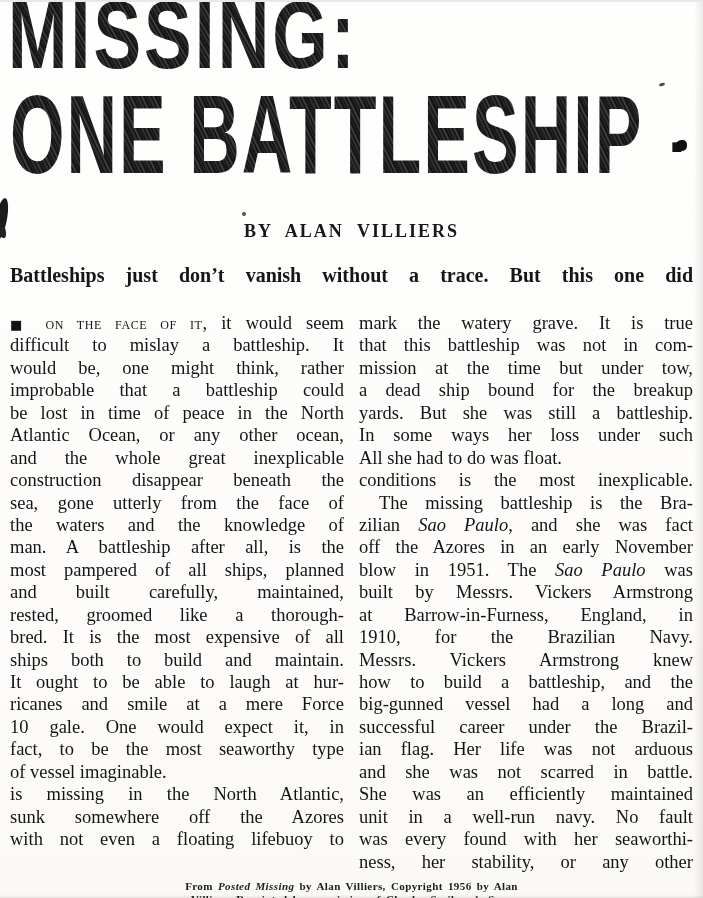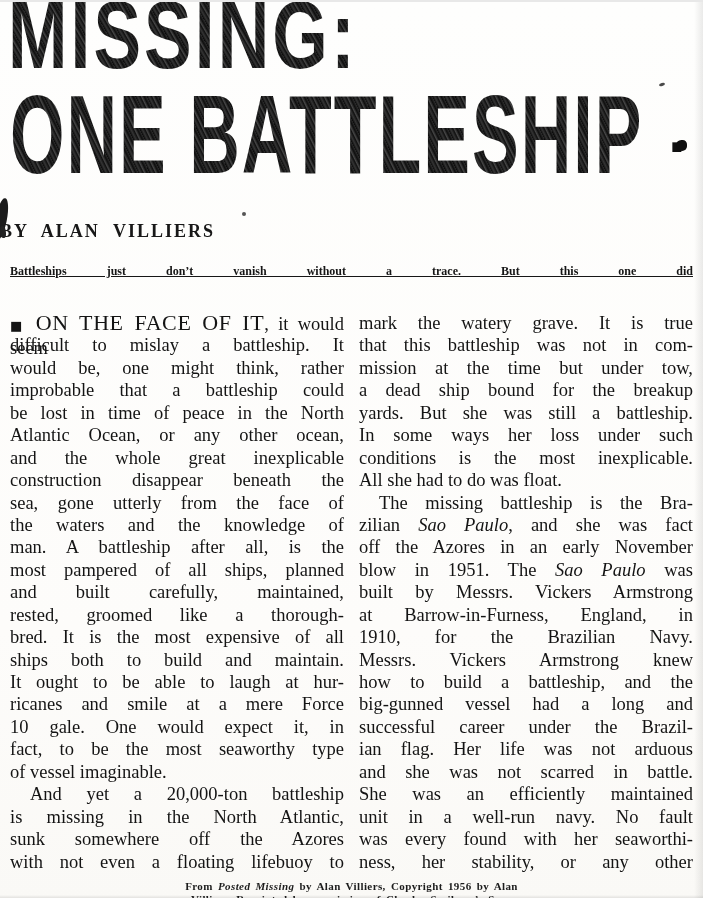--- a/index.html
+++ b/index.html
@@ -39,50 +39,49 @@
     }
   }
   .title-period {
     position: absolute; left: 668px; top: 96px;
     font: 700 64px/1 "Liberation Sans", sans-serif; color: #101010;
   }
 
   
   .byline {
     position: absolute; top: 219px; left: 0; width: 703px;
-    text-align: left;
+    text-align: center;
     font-weight: 700; font-size: 18px;
     letter-spacing: 2px; word-spacing: 7px;
     color: #181818;
   }
   .deck {
     position: absolute; top: 262px; left: 10px; width: 683px;
-    font-weight: 700; font-size: 12px;
+    font-weight: 700; font-size: 20px;
     text-align: justify; text-align-last: justify;
     color: #161616;
-    text-decoration: underline;
   }
 
   
   .cols {
     position: absolute; top: 310px; left: 10px; width: 683px;
     display: flex; gap: 15px;
   }
   .col { flex: 1 1 0; min-width: 0; }
   .line {
     height: 22.45px; line-height: 22.45px;
     font-size: 18.5px;
     text-align: justify; text-align-last: justify;
     white-space: normal;
     overflow: visible;
   }
   .line.end { text-align-last: left; }
   .line.indent { text-indent: 20px; }
   .sq { font-family: "DejaVu Sans", sans-serif; font-size: 13px; }
-  .sc { font-size: 22px; letter-spacing: 0.6px; }
+  .sc { font-size: 12px; letter-spacing: 0.6px; }
   .it { font-style: italic; }
 
   
   .footer {
     position: absolute; top: 878px; left: 0; width: 703px;
     text-align: center;
   }
   .footer .line {
     height: 13px; line-height: 13px;
     font-size: 11px; font-weight: 700;
@@ -156,34 +155,33 @@
         <div class="line">most pampered of all ships, planned</div>
         <div class="line">and built carefully, maintained,</div>
         <div class="line">rested, groomed like a thorough-</div>
         <div class="line">bred. It is the most expensive of all</div>
         <div class="line">ships both to build and maintain.</div>
         <div class="line">It ought to be able to laugh at hur-</div>
         <div class="line">ricanes and smile at a mere Force</div>
         <div class="line">10 gale. One would expect it, in</div>
         <div class="line">fact, to be the most seaworthy type</div>
         <div class="line end">of vessel imaginable.</div>
-        <div class="line indent">And yet a 20,000-ton battleship</div>
         <div class="line">is missing in the North Atlantic,</div>
         <div class="line">sunk somewhere off the Azores</div>
         <div class="line">with not even a floating lifebuoy to</div>
       </div>
     <div class="col">
         <div class="line">mark the watery grave. It is true</div>
         <div class="line">that this battleship was not in com-</div>
         <div class="line">mission at the time but under tow,</div>
         <div class="line">a dead ship bound for the breakup</div>
         <div class="line">yards. But she was still a battleship.</div>
         <div class="line">In some ways her loss under such</div>
+        <div class="line end">All she had to do was float.</div>
         <div class="line">conditions is the most inexplicable.</div>
-        <div class="line end">All she had to do was float.</div>
         <div class="line indent">The missing battleship is the Bra-</div>
         <div class="line"><span>zilian </span><span class="it">Sao Paulo</span><span>, and she was fact</span></div>
         <div class="line">off the Azores in an early November</div>
         <div class="line"><span>blow in 1951. The </span><span class="it">Sao Paulo</span><span> was</span></div>
         <div class="line">built by Messrs. Vickers Armstrong</div>
         <div class="line">at Barrow-in-Furness, England, in</div>
         <div class="line">1910, for the Brazilian Navy.</div>
         <div class="line">Messrs. Vickers Armstrong knew</div>
         <div class="line">how to build a battleship, and the</div>
         <div class="line">big-gunned vessel had a long and</div>

